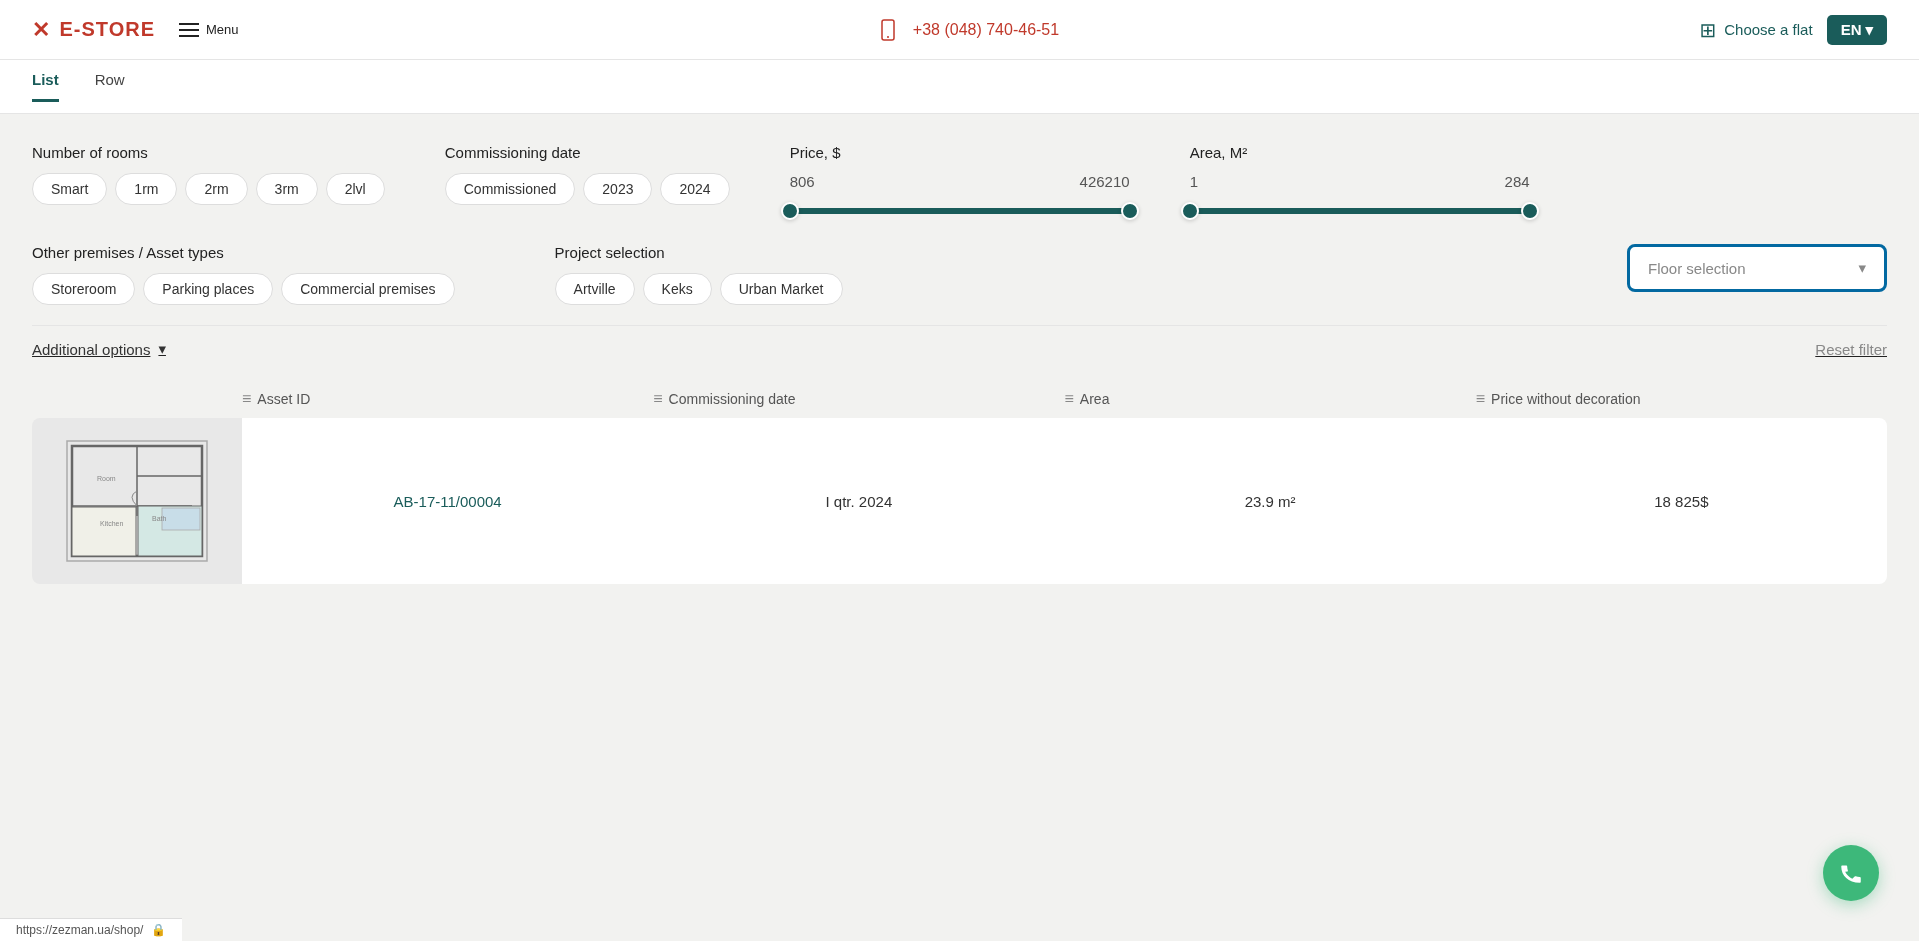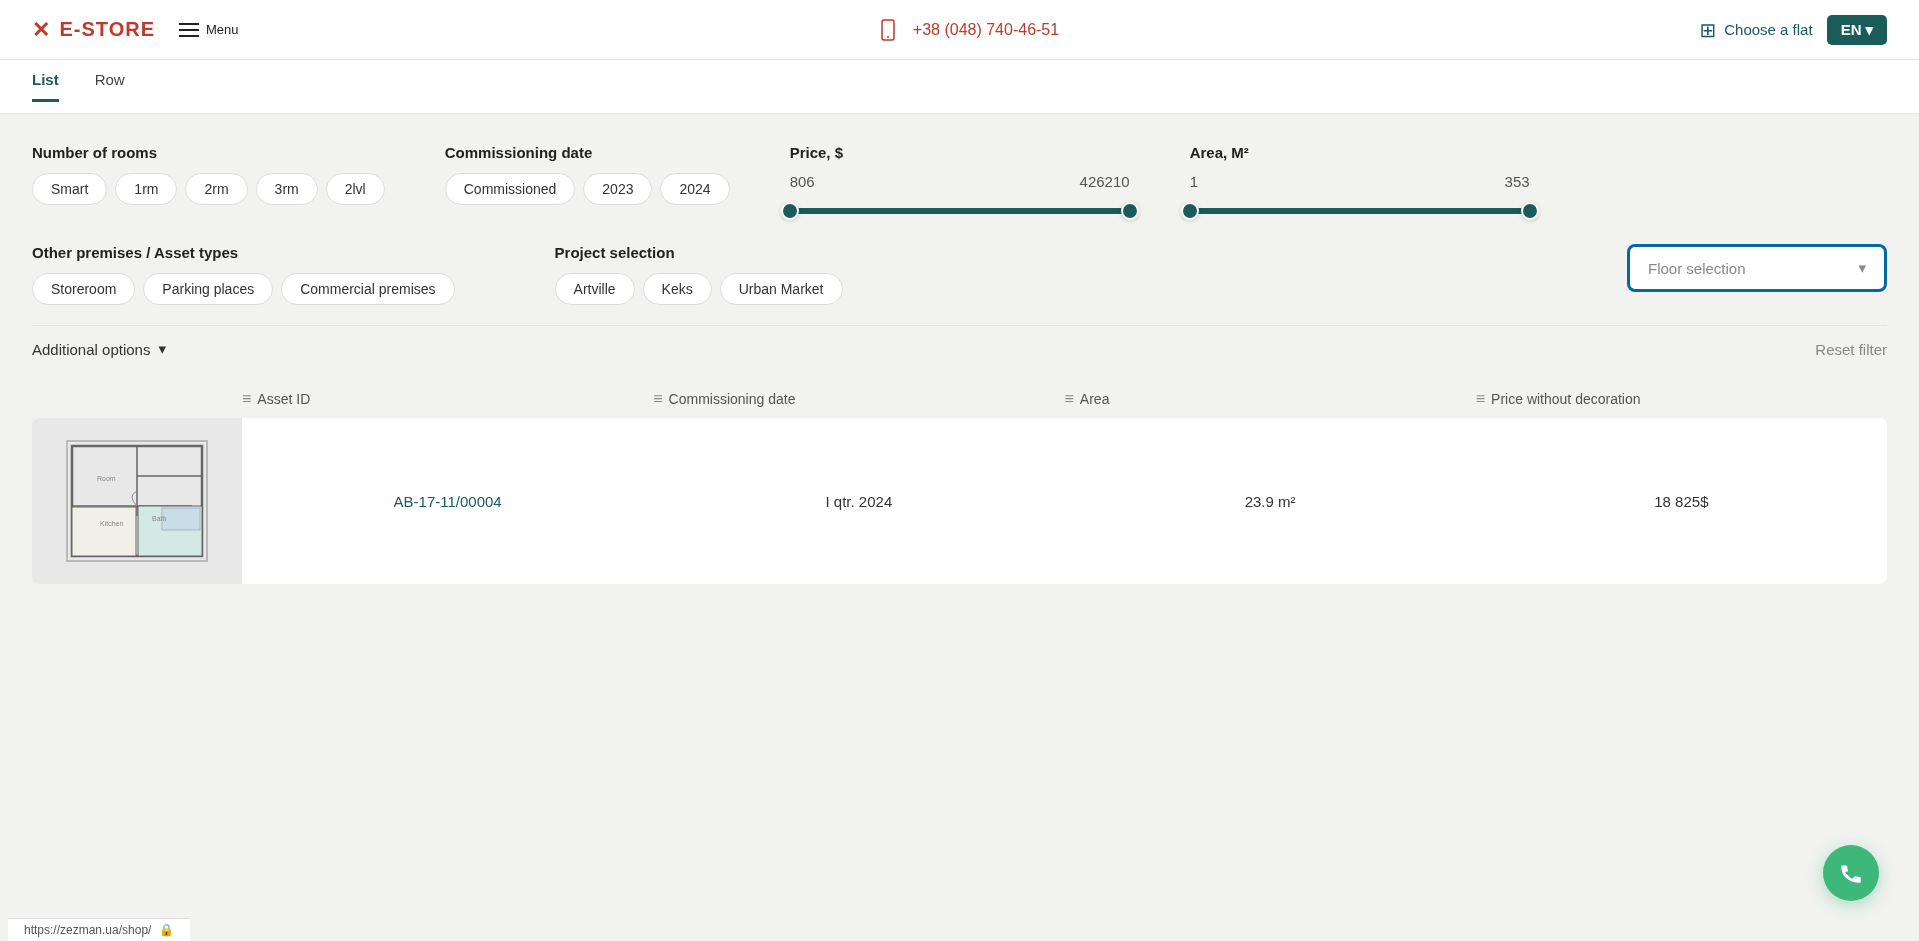--- a/index.html
+++ b/index.html
@@ -70,21 +70,21 @@
 
     .filter-row {
       display: flex;
       gap: 60px;
       align-items: flex-start;
       margin-bottom: 28px;
       flex-wrap: wrap;
     }
 
     .filter-group { display: flex; flex-direction: column; gap: 12px; min-width: 140px; }
-    .filter-label { font-size: 15px; font-weight: 700; color: #222; }
+    .filter-label { font-size: 15px; font-weight: 400; color: #222; }
 
     .filter-chips { display: flex; gap: 8px; flex-wrap: wrap; }
     .chip {
       background: #fff;
       border: 1px solid #ddd;
       border-radius: 20px;
       padding: 7px 18px;
       font-size: 14px;
       color: #333;
       cursor: pointer;
@@ -140,20 +140,21 @@
     }
 
     
     .additional-row {
       display: flex;
       align-items: center;
       justify-content: space-between;
       padding: 14px 0 14px 0;
       border-top: 1px solid #e5e5e5;
       margin-bottom: 8px;
+      text-decoration: underline;
     }
     .additional-label {
       display: flex; align-items: center; gap: 8px;
       font-size: 15px; color: #333; cursor: pointer;
     }
     .reset-filter {
       font-size: 15px; color: #888; cursor: pointer; background: none; border: none;
     }
 
     
@@ -218,21 +219,21 @@
       box-shadow: 0 4px 16px rgba(61,184,122,0.4);
       cursor: pointer;
       border: none;
       z-index: 999;
     }
     .call-btn svg { width: 26px; height: 26px; fill: #fff; }
 
     
     .status-bar {
       position: fixed;
-      bottom: 0; left: 8px;
+      bottom: 0; left: 0;
       background: #fff;
       border-top: 1px solid #ddd;
       padding: 4px 16px;
       font-size: 12px;
       color: #555;
       display: flex; align-items: center; gap: 8px;
       z-index: 100;
     }
   </style>
 </head>
@@ -313,21 +314,21 @@
       <div class="range-track">
         <div class="range-fill" style="left:0%;right:0%;"></div>
         <div class="range-thumb" style="left:0%;"></div>
         <div class="range-thumb" style="left:100%;"></div>
       </div>
     </div>
     <div class="range-group">
       <span class="filter-label">Area, M²</span>
       <div class="range-values">
         <span>1</span>
-        <span>353</span>
+        <span>284</span>
       </div>
       <div class="range-track">
         <div class="range-fill" style="left:0%;right:0%;"></div>
         <div class="range-thumb" style="left:0%;"></div>
         <div class="range-thumb" style="left:100%;"></div>
       </div>
     </div>
   </div>
 
   <div class="other-row">

